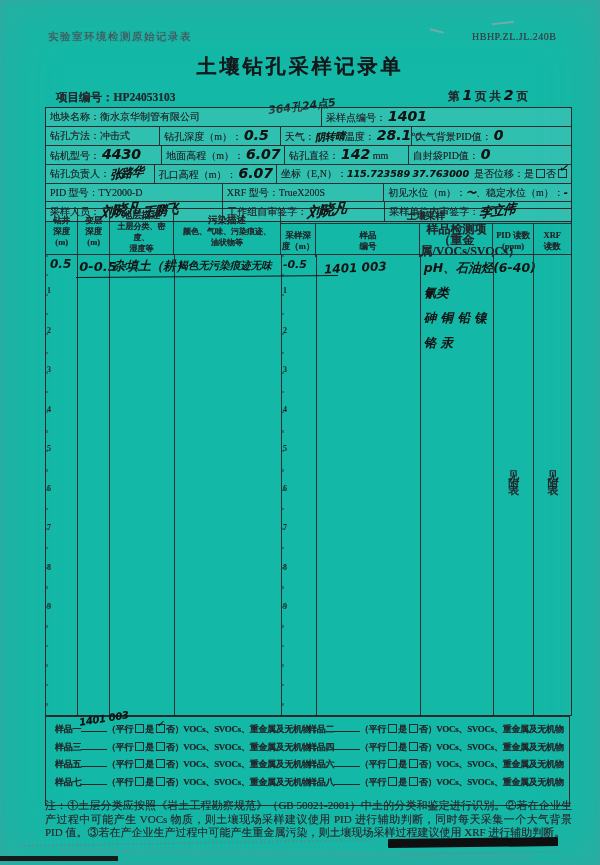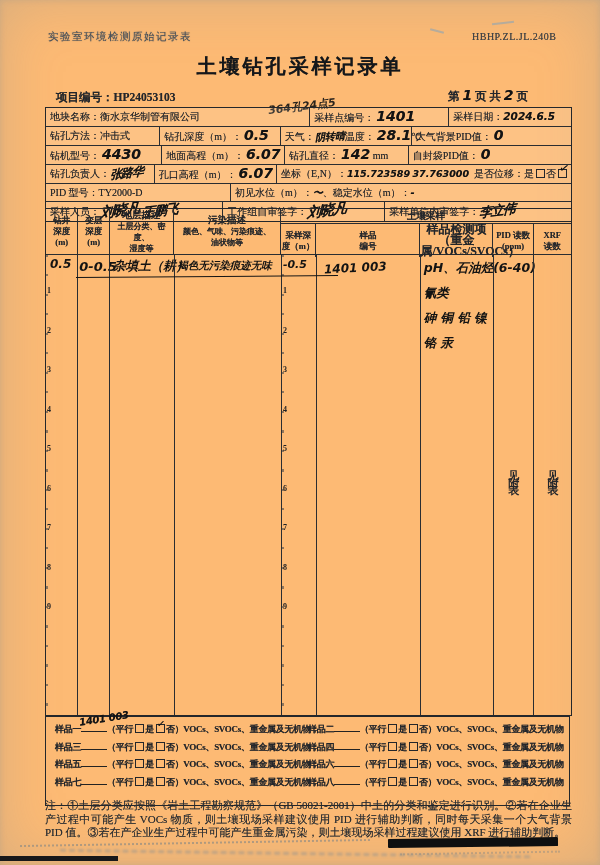--- a/index.html
+++ b/index.html
@@ -1,16 +1,16 @@
 <!DOCTYPE html>
 <html><head>
 <meta charset="utf-8">
 <style>
   html,body{margin:0;padding:0;background:#9aa3a8;}
-  .page{position:relative;width:600px;height:865px;background:#fdba74;overflow:hidden;
+  .page{position:relative;width:600px;height:865px;background:#14b8a6;overflow:hidden;
         font-family:"Liberation Serif",serif;color:#1f2328;
         box-shadow:inset 0 0 60px rgba(120,140,150,.28), inset 0 0 6px rgba(120,140,150,.25);}
   .pr{position:absolute;}
   .printed{color:#23262b;text-shadow:0 0 .5px rgba(30,35,40,.6);}
   .hw{font-family:"DejaVu Sans",sans-serif;font-style:italic;font-weight:700;color:#131313;}
   .sig{display:inline-block;transform:rotate(-7deg) skewX(-10deg);letter-spacing:-1px;}
 
   
   .doc-label{left:48px;top:30px;font-size:10.5px;letter-spacing:1.5px;color:#4a5159;text-shadow:0 0 1px rgba(74,81,89,.7);}
   .doc-code{left:472px;top:31px;font-size:10px;letter-spacing:.5px;color:#3c4147;}
@@ -92,23 +92,20 @@
   <div class="pr hw scribble">364孔24点5</div>
 
   <div class="pr info">
     <div class="irow" style="height:18px">
       <div class="icell printed" style="width:268px">
         <span>地块名称：</span><span>衡水京华制管有限公司</span>
       </div>
       <div class="icell printed" style="width:137px">
         <span>采样点编号：</span><span class="hw ival">1401</span>
       </div>
-      <div class="icell printed" style="width:120px">
-        <span>采样日期：</span><span class="hw" style="font-size:10.5px">2024.6.5</span>
-      </div>
     </div>
     <div class="irow" style="height:18px">
       <div class="icell printed" style="width:115px">
         <span>钻孔方法：冲击式</span>
       </div>
       <div class="icell printed" style="width:122px">
         <span>钻孔深度（m）：</span><span class="hw ival">0.5</span>
       </div>
       <div class="icell printed" style="width:123px">
         <span>天气：</span><span class="hw wx" style="font-size:10px">阴转晴</span><span>温度：</span><span class="hw ival">28.1</span><span>℃</span>
@@ -138,20 +135,23 @@
       <div class="icell printed" style="width:122px">
         <span>孔口高程（m）：</span><span class="hw ival">6.07</span>
       </div>
       <div class="icell printed" style="width:288px">
         <span>坐标（E,N）：</span><span class="hw" style="font-size:9.5px">115.723589</span>&nbsp;<span class="hw" style="font-size:9.5px">37.763000</span>&nbsp;&nbsp;<span>是否位移：是</span><span class="cb"></span><span>否</span><span class="cb"><span class="hw cb-mark shift-mark">✓</span></span>
       </div>
     </div>
     <div class="irow" style="height:17px">
       <div class="icell printed" style="width:177px">
         <span>PID 型号：TY2000-D</span>
+      </div>
+      <div class="icell printed" style="width:161px">
+        <span>XRF 型号：TrueX200S</span>
       </div>
       <div class="icell printed" style="width:187px">
         <span>初见水位（m）：</span><span class="hw">〜</span><span>、稳定水位（m）：</span><span class="hw">-</span>
       </div>
     </div>
     <div class="irow" style="height:19px">
       <div class="icell printed" style="width:177px">
         <span>采样人员：</span><span class="hw sig" style="font-size:14px">刘晓凡</span>&nbsp;<span class="hw sig" style="font-size:13px">王鹏飞</span>
       </div>
       <div class="icell printed" style="width:161px">

